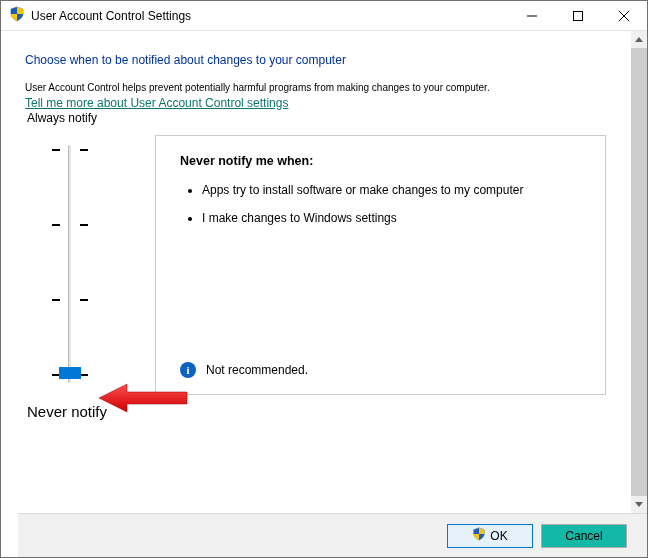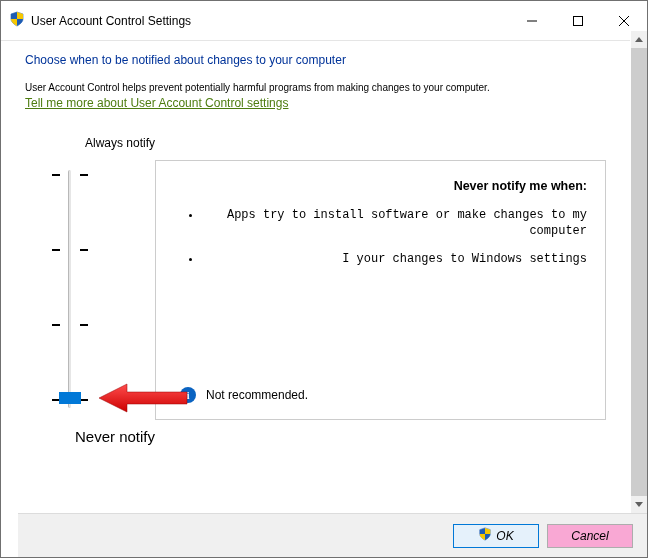--- a/index.html
+++ b/index.html
@@ -9,21 +9,21 @@
     font-size: 12px;
     background: #fff;
     color: #000;
     width: 648px;
     height: 558px;
     overflow: hidden;
     position: relative;
     border: 1px solid #707070;
   }
   .titlebar {
-    height: 40px;
+    height: 30px;
     display: flex;
     align-items: center;
     border-bottom: 1px solid #e5e5e5;
     background: #fff;
   }
   .titlebar .shield {
     margin-left: 8px;
     margin-right: 6px;
   }
   .title-text { font-size: 12px; color: #000; }
@@ -79,31 +79,30 @@
     font-size: 12px;
     font-weight: 400;
     margin-bottom: 14px;
   }
   .descline {
     font-size: 10px;
     color: #000;
     line-height: 1.35;
   }
   .helplink {
-    color: #4d7c0f;
+    color: #0f766e;
     text-decoration: underline;
     cursor: pointer;
     display: inline-block;
     margin-top: 1px;
   }
   .slider-area {
-    margin-top: 26px;
+    margin-top: 1px;
     display: flex;
     align-items: flex-start;
-    text-align: right;
   }
   .slider-col {
     width: 130px;
     flex-shrink: 0;
   }
   .sl-toplabel {
     font-size: 12px;
     margin-bottom: 14px;
     margin-left: 2px;
   }
@@ -161,21 +160,20 @@
   }
   .info-title {
     font-weight: 700;
     font-size: 12.5px;
     margin-bottom: 14px;
   }
   .info-list {
     margin: 0;
     padding-left: 22px;
     font-size: 12px;
-    font-family: Liberation Mono, monospace;
   }
   .info-list li {
     margin-bottom: 12px;
     line-height: 1.35;
   }
   .status-row {
     position: absolute;
     bottom: 16px;
     left: 24px;
     display: flex;
@@ -206,32 +204,31 @@
     position: absolute;
     bottom: 0;
     left: 17px;
     right: 0;
     height: 44px;
     background: #f0f0f0;
     border-top: 1px solid #dcdcdc;
     display: flex;
     align-items: center;
     justify-content: flex-end;
-    padding-right: 14px;
+    padding-right: 20px;
     gap: 8px;
-    font-style: italic;
   }
   .btn {
     min-width: 86px;
     height: 24px;
     font-size: 12px;
     display: flex;
     align-items: center;
     justify-content: center;
-    background: #f9a8d4;
+    background: #14b8a6;
     border: 1px solid #adadad;
     gap: 4px;
     cursor: pointer;
   }
   .btn.primary {
     background: #e5f1fb;
     border: 1px solid #0078d7;
   }
 </style>
 </head>
@@ -288,21 +285,21 @@
         <div class="tick r p3"></div>
         <div class="thumb"></div>
       </div>
       <div class="sl-botlabel">Never notify</div>
     </div>
 
     <div class="info-box">
       <div class="info-title">Never notify me when:</div>
       <ul class="info-list">
         <li>Apps try to install software or make changes to my computer</li>
-        <li>I your changes to Windows settings</li>
+        <li>I make changes to Windows settings</li>
       </ul>
       <div class="status-row">
         <div class="info-icon">i</div>
         <span>Not recommended.</span>
       </div>
     </div>
   </div>
 </div>
 
 <svg class="arrow-annot" width="90" height="34">

